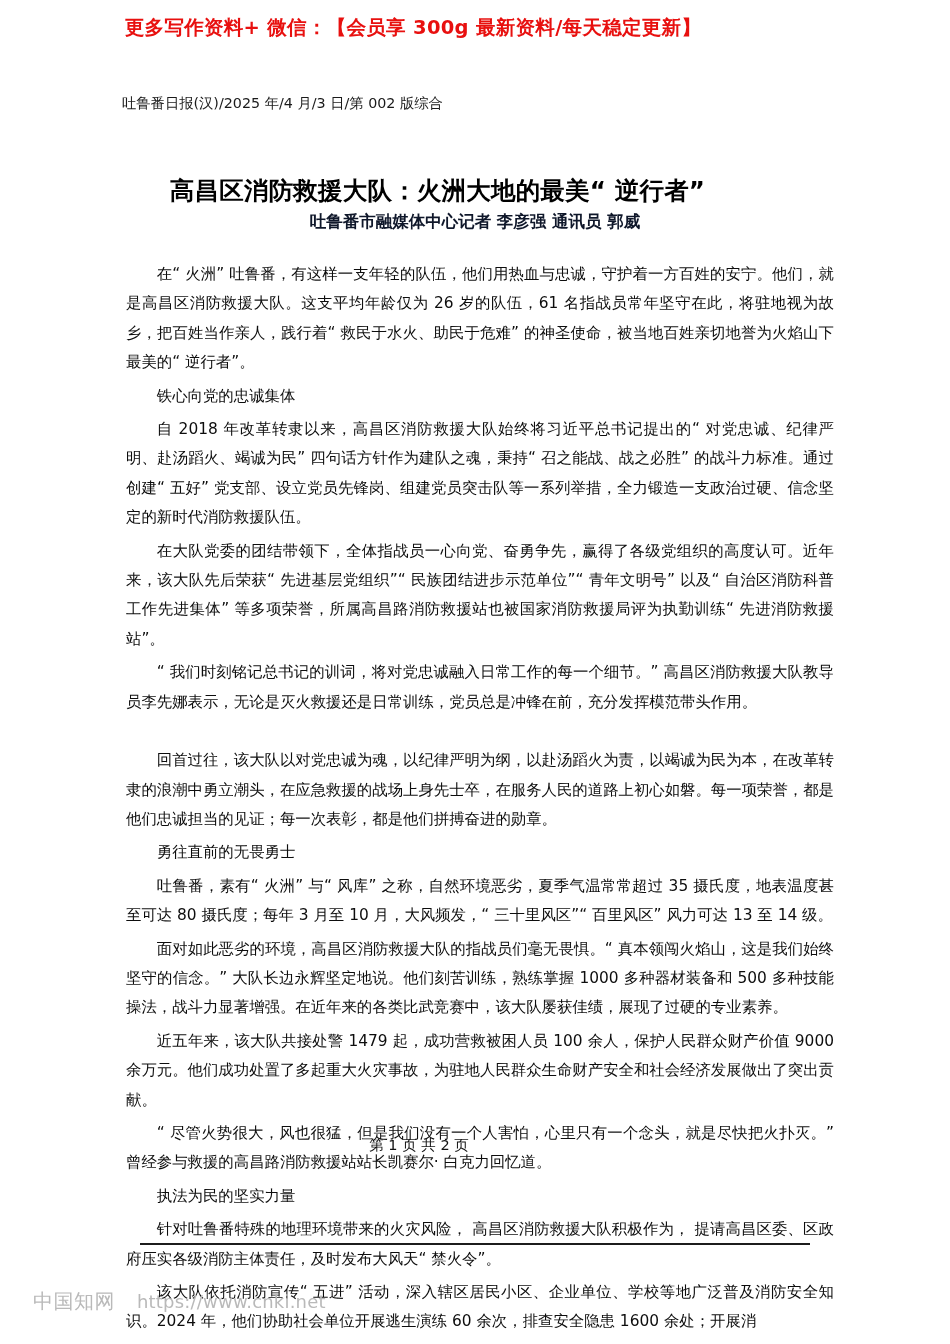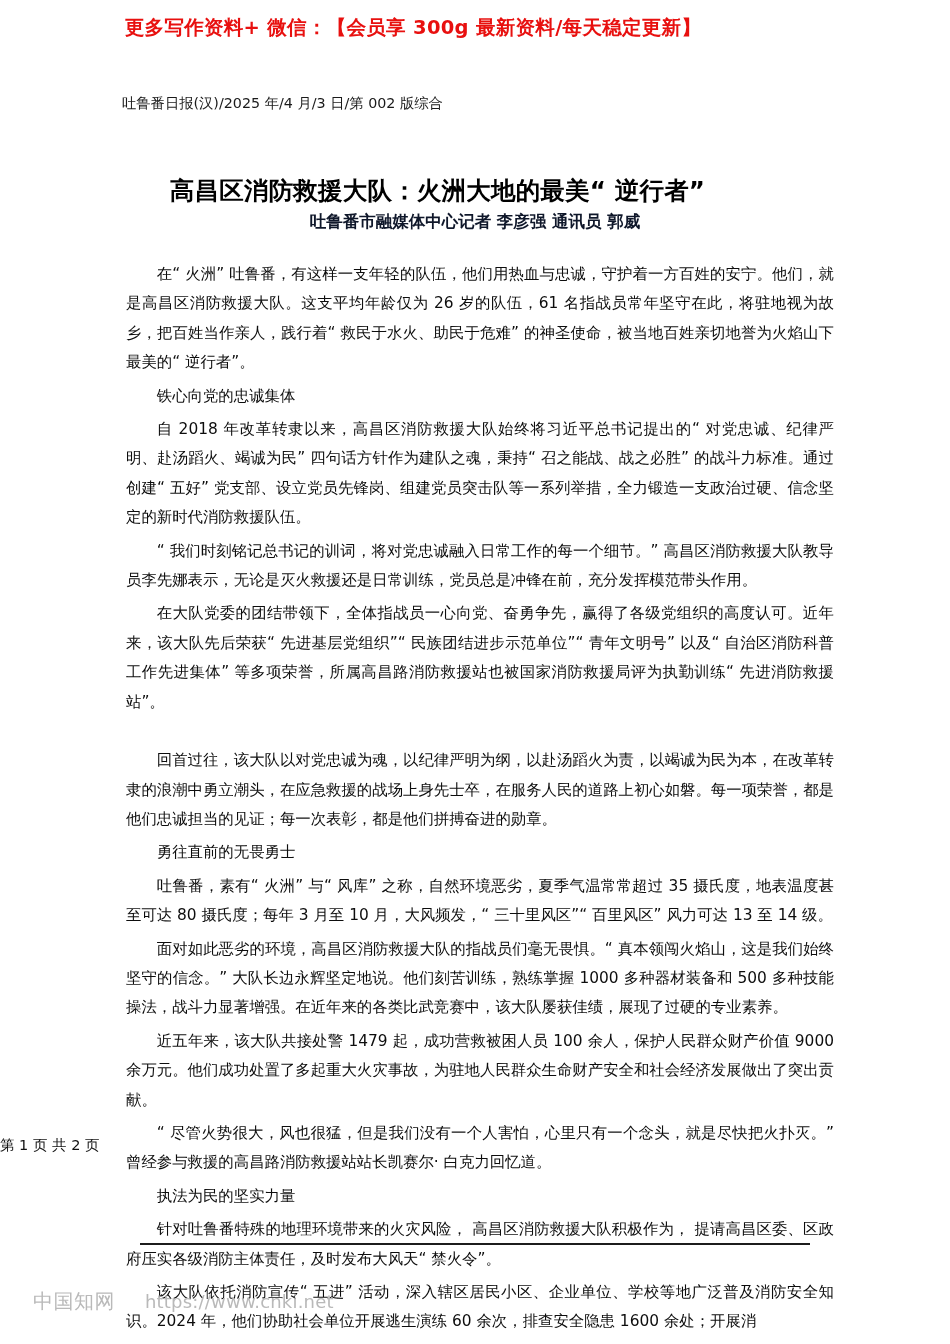--- a/index.html
+++ b/index.html
@@ -92,42 +92,42 @@
   }
   .body-text p.spacer-before {
     margin-top: 29px;
   }
 
   .page-footer {
     position: absolute;
     top: 1136px;
     left: 0;
     width: 838px;
-    text-align: left;
+    text-align: center;
     font-size: 14.5px;
     color: #111;
   }
 
   .divider {
     position: absolute;
     top: 1243px;
     left: 140px;
     width: 670px;
     height: 0;
     border-top: 2px solid #1c1c1c;
   }
 
   
   .watermark {
     position: absolute;
     top: 1288px;
     left: 33px;
     display: flex;
     align-items: baseline;
-    gap: 30px;
+    gap: 22px;
     color: #b9b9b9;
     white-space: nowrap;
   }
   .watermark .wm-cn {
     font-size: 20px;
     letter-spacing: 0.5px;
   }
   .watermark .wm-url {
     font-size: 18px;
     letter-spacing: 0.2px;
@@ -143,22 +143,22 @@
   <div class="source-line">吐鲁番日报(汉)/2025 年/4 月/3 日/第 002 版综合</div>
 
   <h1 class="article-title">高昌区消防救援大队：火洲大地的最美“ 逆行者”</h1>
 
   <div class="byline">吐鲁番市融媒体中心记者  李彦强  通讯员  郭威</div>
 
   <div class="body-text">
     <p>在“ 火洲” 吐鲁番，有这样一支年轻的队伍，他们用热血与忠诚，守护着一方百姓的安宁。他们，就是高昌区消防救援大队。这支平均年龄仅为 26 岁的队伍，61 名指战员常年坚守在此，将驻地视为故乡，把百姓当作亲人，践行着“ 救民于水火、助民于危难” 的神圣使命，被当地百姓亲切地誉为火焰山下最美的“ 逆行者”。</p>
     <p>铁心向党的忠诚集体</p>
     <p>自 2018 年改革转隶以来，高昌区消防救援大队始终将习近平总书记提出的“ 对党忠诚、纪律严明、赴汤蹈火、竭诚为民” 四句话方针作为建队之魂，秉持“ 召之能战、战之必胜” 的战斗力标准。通过创建“ 五好” 党支部、设立党员先锋岗、组建党员突击队等一系列举措，全力锻造一支政治过硬、信念坚定的新时代消防救援队伍。</p>
+    <p>在大队党委的团结带领下，全体指战员一心向党、奋勇争先，赢得了各级党组织的高度认可。近年来，该大队先后荣获“ 先进基层党组织”“ 民族团结进步示范单位”“ 青年文明号” 以及“ 自治区消防科普工作先进集体” 等多项荣誉，所属高昌路消防救援站也被国家消防救援局评为执勤训练“ 先进消防救援站”。</p>
     <p>“ 我们时刻铭记总书记的训词，将对党忠诚融入日常工作的每一个细节。” 高昌区消防救援大队教导员李先娜表示，无论是灭火救援还是日常训练，党员总是冲锋在前，充分发挥模范带头作用。</p>
-    <p>在大队党委的团结带领下，全体指战员一心向党、奋勇争先，赢得了各级党组织的高度认可。近年来，该大队先后荣获“ 先进基层党组织”“ 民族团结进步示范单位”“ 青年文明号” 以及“ 自治区消防科普工作先进集体” 等多项荣誉，所属高昌路消防救援站也被国家消防救援局评为执勤训练“ 先进消防救援站”。</p>
     <p class="spacer-before">回首过往，该大队以对党忠诚为魂，以纪律严明为纲，以赴汤蹈火为责，以竭诚为民为本，在改革转隶的浪潮中勇立潮头，在应急救援的战场上身先士卒，在服务人民的道路上初心如磐。每一项荣誉，都是他们忠诚担当的见证；每一次表彰，都是他们拼搏奋进的勋章。</p>
     <p>勇往直前的无畏勇士</p>
     <p>吐鲁番，素有“ 火洲” 与“ 风库” 之称，自然环境恶劣，夏季气温常常超过 35 摄氏度，地表温度甚至可达 80 摄氏度；每年 3 月至 10 月，大风频发，“ 三十里风区”“ 百里风区” 风力可达 13 至 14 级。</p>
     <p>面对如此恶劣的环境，高昌区消防救援大队的指战员们毫无畏惧。“ 真本领闯火焰山，这是我们始终坚守的信念。” 大队长边永辉坚定地说。他们刻苦训练，熟练掌握 1000 多种器材装备和 500 多种技能操法，战斗力显著增强。在近年来的各类比武竞赛中，该大队屡获佳绩，展现了过硬的专业素养。</p>
     <p>近五年来，该大队共接处警 1479 起，成功营救被困人员 100 余人，保护人民群众财产价值 9000 余万元。他们成功处置了多起重大火灾事故，为驻地人民群众生命财产安全和社会经济发展做出了突出贡献。</p>
     <p>“ 尽管火势很大，风也很猛，但是我们没有一个人害怕，心里只有一个念头，就是尽快把火扑灭。” 曾经参与救援的高昌路消防救援站站长凯赛尔· 白克力回忆道。</p>
     <p>执法为民的坚实力量</p>
     <p>针对吐鲁番特殊的地理环境带来的火灾风险， 高昌区消防救援大队积极作为， 提请高昌区委、区政府压实各级消防主体责任，及时发布大风天“ 禁火令”。</p>
     <p>该大队依托消防宣传“ 五进” 活动，深入辖区居民小区、企业单位、学校等地广泛普及消防安全知识。2024 年，他们协助社会单位开展逃生演练 60 余次，排查安全隐患 1600 余处；开展消</p>
   </div>

